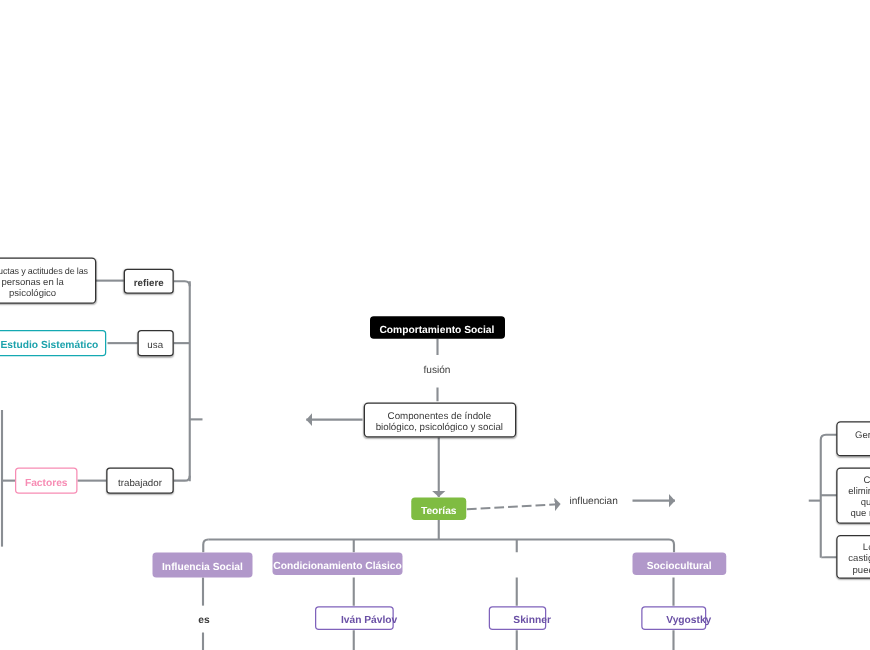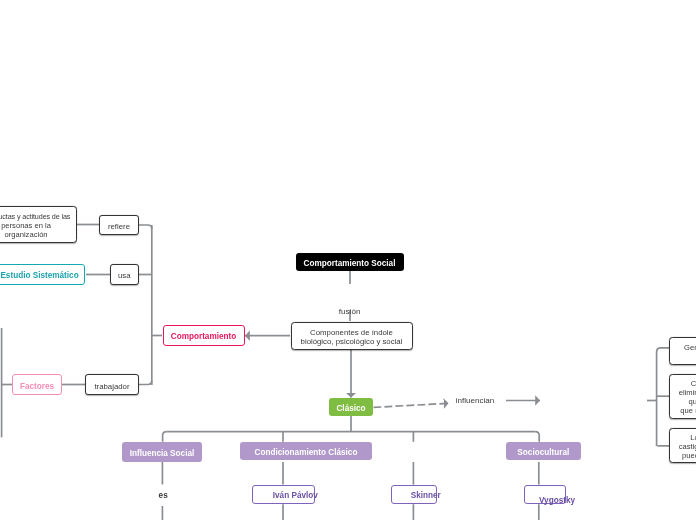--- a/index.html
+++ b/index.html
@@ -82,30 +82,27 @@
 
 <div class="node fill orangefill" style="left:295.5px;top:252.5px;width:108px;height:18px;border-radius:3px;">
   <span>Comportamiento Social</span>
 </div>
 
 <div class="node outline col" style="left:290.5px;top:321.5px;width:122px;height:28.5px;border-radius:3.5px;">
   <span>Componentes de índole</span>
   <span>biológico, psicológico y social</span>
 </div>
 
-<div class="node outline o-pink bold" style="left:162.5px;top:325px;width:82px;height:20.5px;border-radius:3px;">
-  <span>Comportamiento</span>
-</div>
 
 <div class="node fill greenfill" style="left:329px;top:398px;width:44px;height:18px;border-radius:3px;">
-  <span>Clásico</span>
+  <span>Teorías</span>
 </div>
 
 
-<div class="node outline" style="left:99.3px;top:214.5px;width:39.4px;height:20.5px;border-radius:3px;">
+<div class="node outline" style="left:99.3px;top:214.5px;width:39.4px;height:20.5px;border-radius:3px;font-weight:bold;">
   <span>refiere</span>
 </div>
 
 <div class="node outline" style="left:109.6px;top:264px;width:29.2px;height:20.5px;border-radius:3px;">
   <span>usa</span>
 </div>
 
 <div class="node outline" style="left:85.3px;top:374.3px;width:53.4px;height:20.5px;border-radius:3px;">
   <span>trabajador</span>
 </div>
@@ -114,45 +111,45 @@
   <span>Factores</span>
 </div>
 
 <div class="node outline o-teal bold" style="left:-6.3px;top:264.4px;width:91.7px;height:20.2px;border-radius:3px;">
   <span>Estudio Sistemático</span>
 </div>
 
 <div class="node outline col" style="left:-24.6px;top:206.3px;width:101.3px;height:36.5px;border-radius:3.5px;font-size:7.6px;">
   <span class="tight">Conductas y actitudes de las</span>
   <span>personas en la</span>
-  <span>organización</span>
+  <span>psicológico</span>
 </div>
 
 <div class="node fill purplefill" style="left:121.7px;top:441.7px;width:80.5px;height:20px;border-radius:3px;">
   <span>Influencia Social</span>
 </div>
 
-<div class="node fill purplefill" style="left:240px;top:441.7px;width:132px;height:18px;border-radius:3px;">
+<div class="node fill purplefill" style="left:218px;top:441.7px;width:104px;height:18px;border-radius:3px;">
   <span>Condicionamiento Clásico</span>
 </div>
 
 
 <div class="node fill purplefill" style="left:505.8px;top:441.7px;width:75px;height:18px;border-radius:3px;">
   <span>Sociocultural</span>
 </div>
 
 <div class="node outline o-purple bold" style="left:251.9px;top:484.5px;width:62.8px;height:19.5px;border-radius:3px;">
   <span>Iván Pávlov</span>
 </div>
 
 <div class="node outline o-purple bold" style="left:390.5px;top:484.5px;width:46.4px;height:19.5px;border-radius:3px;">
   <span>Skinner</span>
 </div>
 
-<div class="node outline o-purple bold" style="left:524px;top:484.5px;width:42px;height:19.5px;border-radius:3px;align-items:flex-end;">
+<div class="node outline o-purple bold" style="left:513px;top:484.5px;width:52px;height:19.5px;border-radius:3px;">
   <span>Vygostky</span>
 </div>
 
 <div class="node outline col" style="left:669.4px;top:337.4px;width:94.4px;height:27.9px;border-radius:3.5px;font-size:7.6px;">
   <span>Generar un cambio</span>
   <span>de conducta</span>
 </div>
 
 <div class="node outline col" style="left:669.4px;top:373.6px;width:89.5px;height:45.1px;border-radius:3.5px;font-size:7.6px;">
   <span>Castigo por la</span>
@@ -160,17 +157,17 @@
   <span>que complazca</span>
   <span>que motive al sujeto</span>
 </div>
 
 <div class="node outline col" style="left:669.4px;top:428.1px;width:83.2px;height:35.2px;border-radius:3.5px;font-size:7.6px;">
   <span>Los premios</span>
   <span>castigos que se les</span>
   <span>pueden otorgar a</span>
 </div>
 
-<div class="elabel" style="left:338.8px;top:307px;">fusión</div>
+<div class="elabel" style="left:338.8px;top:291px;">fusión</div>
 <div class="elabel" style="left:455.6px;top:395.8px;">influencian</div>
 <div class="elabel" style="left:158.6px;top:491px;font-weight:bold;font-size:8.2px;">es</div>
 
 </div>
 
 </body></html>

